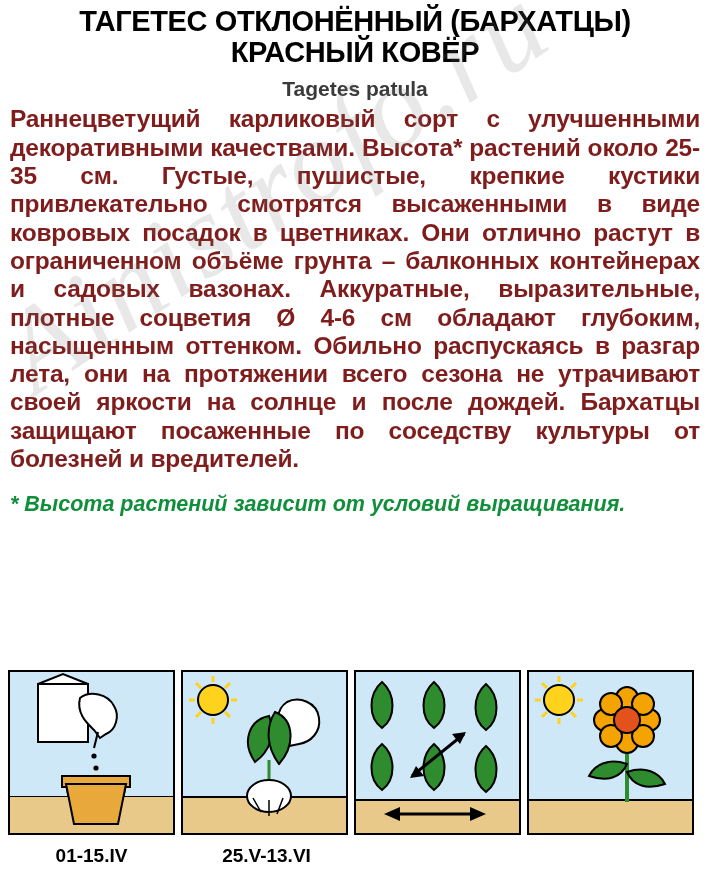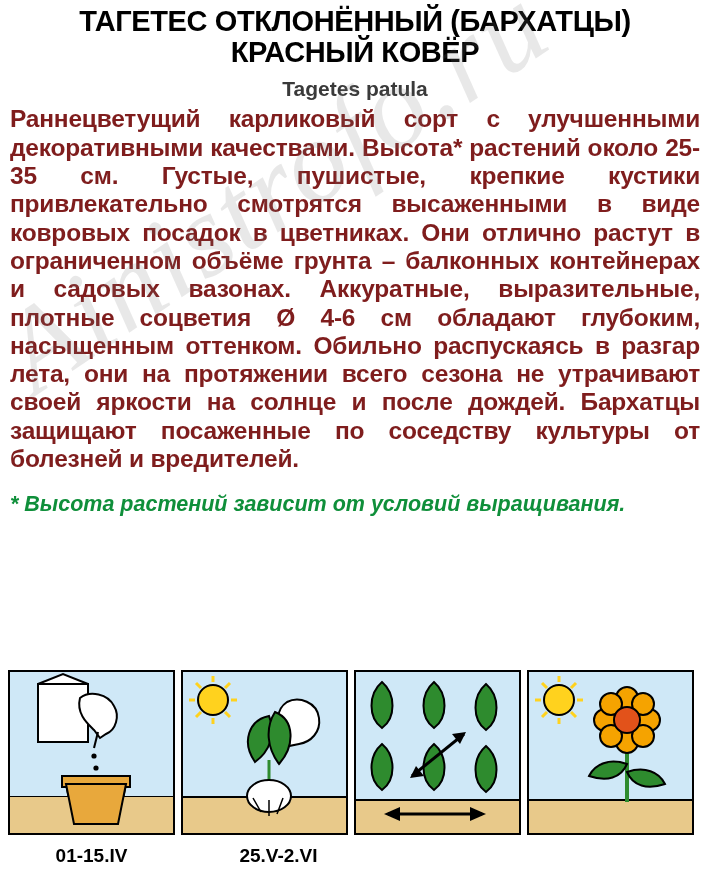--- a/index.html
+++ b/index.html
@@ -108,21 +108,21 @@
     position: relative;
     overflow: hidden;
     box-sizing: border-box;
   }
   .caption-row {
     position: absolute;
     left: 8px;
     top: 845px;
     width: 694px;
     display: flex;
-    gap: 20px;
+    gap: 8px;
     z-index: 3;
   }
   .caption {
     width: 167px;
     text-align: center;
     font-size: 19px;
     font-weight: bold;
     color: #000;
   }
   svg { display: block; }
@@ -265,16 +265,16 @@
           <circle cx="82" cy="64" r="11"></circle>
           <circle cx="114" cy="64" r="11"></circle>
         </g>
         <circle cx="98" cy="48" r="13" fill="#e2521a" stroke="#000" stroke-width="2"></circle>
       </svg>
     </div>
   </div>
 
   <div class="caption-row">
     <div class="caption">01-15.IV</div>
-    <div class="caption">25.V-2.VI</div>
+    <div class="caption">25.V-13.VI</div>
   </div>
 
 </div>
 
 </body></html>

